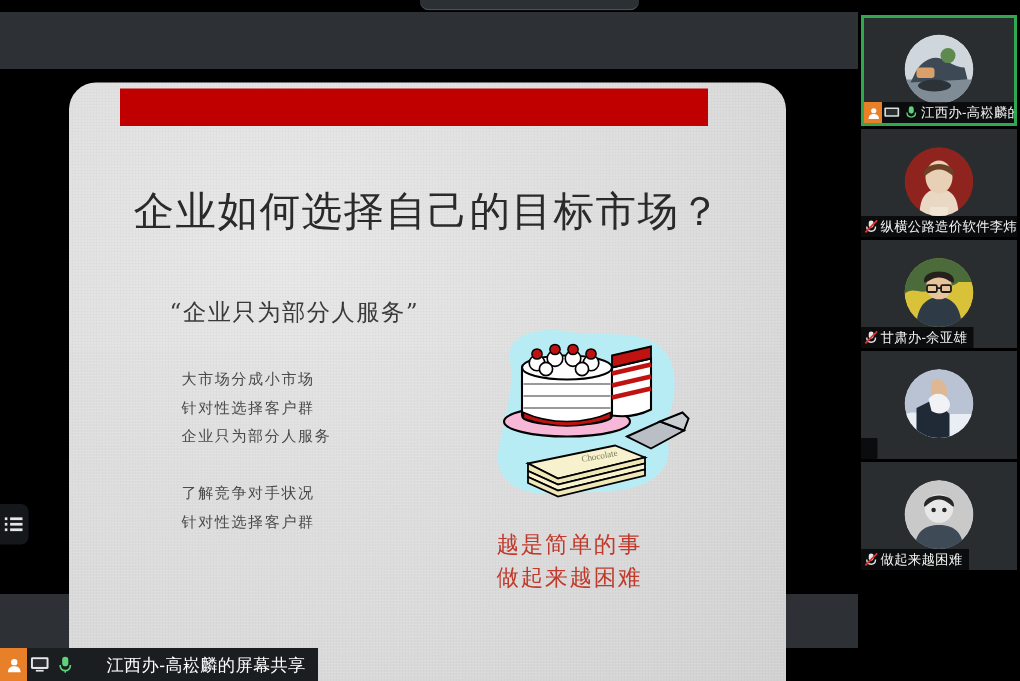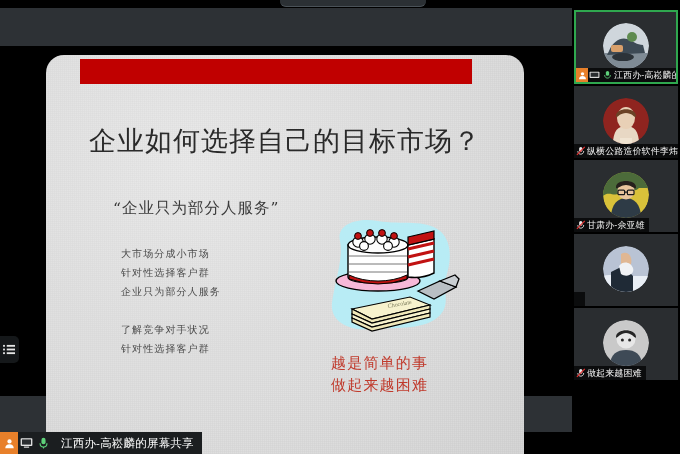--- a/index.html
+++ b/index.html
@@ -157,21 +157,21 @@
     background: #e8802a;
     display: flex; align-items: center; justify-content: center;
   }
   .share-bar .ico {
     width: 17px; height: 22px;
     display: flex; align-items: center; justify-content: center;
   }
   .share-bar .share-label {
     color: #ffffff;
     font-size: 11.5px;
-    margin-left: 9px;
+    margin-left: 19px;
     white-space: nowrap;
     letter-spacing: .2px;
   }
 
   
   .filmstrip {
     position: absolute;
     right: 0; top: 0;
     width: 108px; height: 454px;
     background: #000;

